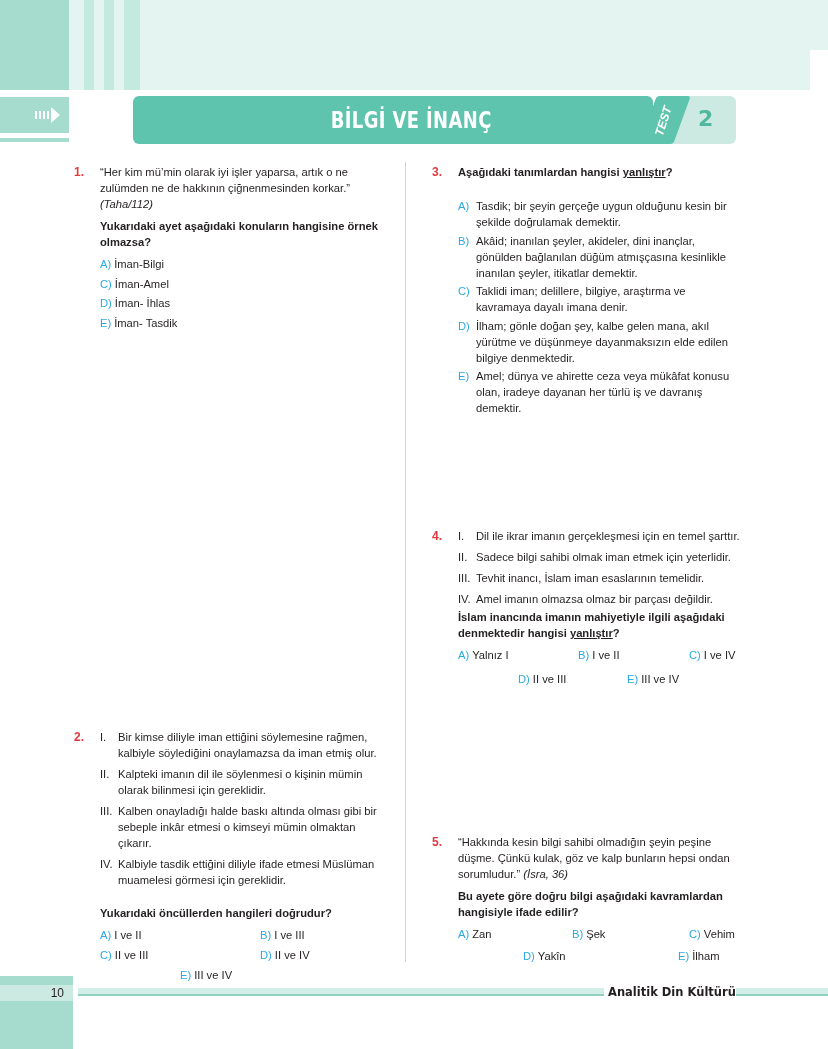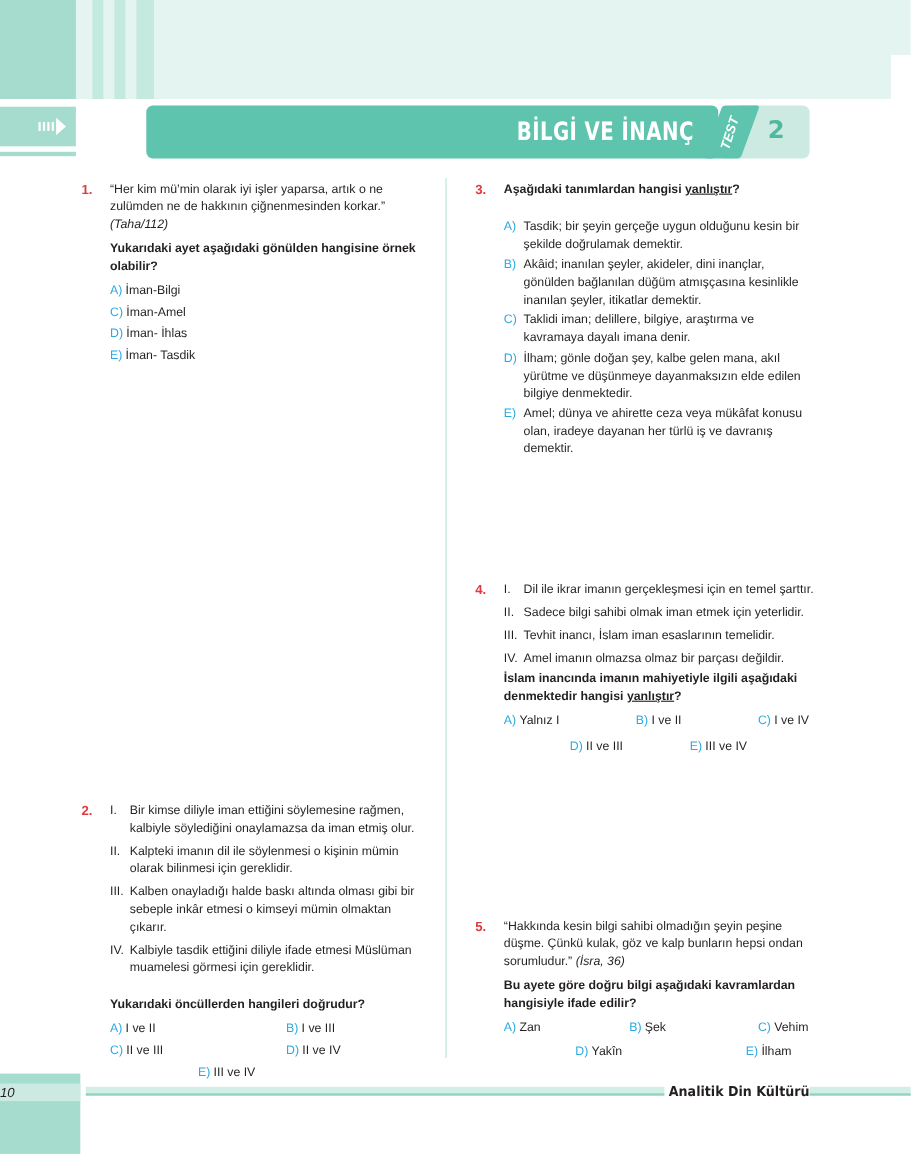--- a/index.html
+++ b/index.html
@@ -11,21 +11,21 @@
   .hdr-band-right { position: absolute; left: 810px; top: 0; width: 18px; height: 50px; background: #e4f5f1; }
   .hdr-left-block { position: absolute; left: 0; top: 0; width: 69px; height: 90px; background: #a6dccd; }
   .hdr-stripe { position: absolute; top: 0; height: 90px; background: #c4e9df; }
   .hdr-arrow-bar { position: absolute; left: 0; top: 97px; width: 69px; height: 36px; background: #a6dccd; }
   .hdr-arrow-line { position: absolute; left: 0; top: 138px; width: 69px; height: 4px; background: #a6dccd; }
   .hdr-arrow { position: absolute; left: 35px; top: 107px; width: 30px; height: 16px; display: flex; align-items: center; }
   .hdr-arrow .tick { width: 2px; height: 8px; background: #ffffff; margin-right: 2px; }
   .hdr-arrow .head { width: 0; height: 0; border-top: 8px solid transparent; border-bottom: 8px solid transparent; border-left: 9px solid #ffffff; }
 
   .title-bar { position: absolute; left: 133px; top: 96px; width: 520px; height: 48px; background: #5ec4ad; border-radius: 6px;
-               display: flex; align-items: center; justify-content: flex-end; padding-left: 36px; }
+               display: flex; align-items: center; justify-content: center; padding-left: 36px; }
   .title-text { color: #ffffff; font-family: "DejaVu Sans", sans-serif; font-weight: bold; font-size: 23px; letter-spacing: 0.5px; transform: scaleX(0.78); }
 
   .test-badge { position: absolute; left: 636px; top: 96px; width: 100px; height: 48px; }
   .test-slant { position: absolute; left: 12px; top: 0; width: 34px; height: 48px; background: #5ec4ad; transform: skewX(-20deg); border-radius: 3px; }
   .test-label { position: absolute; left: 12px; top: 18px; color: #ffffff; font-weight: bold; font-style: italic; font-size: 12px; transform: rotate(-72deg); }
   .test-box { position: absolute; left: 34px; top: 0; width: 66px; height: 48px; background: #cdeae2; border-radius: 0 6px 6px 0; }
   .test-box-slant { position: absolute; left: 30px; top: 0; width: 16px; height: 48px; background: #cdeae2; transform: skewX(-20deg); }
   .test-num { position: absolute; left: 62px; top: 10px; color: #4fb89f; font-weight: bold; font-size: 22px; font-family: "DejaVu Sans", sans-serif; }
 
   
@@ -46,21 +46,21 @@
 
   .roman { display: flex; margin-bottom: 5px; }
   .rnum { flex: 0 0 18px; width: 18px; }
 
   .grid-opts { position: relative; height: 52px; margin-top: 6px; }
   .go { position: absolute; white-space: nowrap; }
 
   
   .ftr-block { position: absolute; left: 0; top: 976px; width: 73px; height: 73px; background: #a6dccd; }
   .ftr-pagebar { position: absolute; left: 0; top: 985px; width: 73px; height: 16px; background: #cdeae2; }
-  .ftr-page { position: absolute; left: 0; top: 985px; width: 64px; font-size: 12px; line-height: 16px; color: #231f20; font-style: italic; }
+  .ftr-page { position: absolute; left: 0; top: 985px; width: 64px; text-align: right; font-size: 12px; line-height: 16px; color: #231f20; }
   .ftr-line { position: absolute; top: 988px; height: 8px; background: #d3eee7; border-bottom: 2px solid #8fd0bf; }
   .ftr-book { position: absolute; left: 608px; top: 984px; font-weight: bold; font-size: 12.5px; color: #231f20; font-family: "DejaVu Sans", sans-serif; transform: scaleX(0.92); transform-origin: left; }
 </style>
 </head>
 <body>
 
 <div class="hdr-band"></div>
 <div class="hdr-band-right"></div>
 <div class="hdr-left-block"></div>
 <div class="hdr-stripe" style="left:84px;width:10px;"></div>
@@ -91,21 +91,21 @@
 
 <div class="divider"></div>
 
 <div class="q" style="left:74px; top:164px; width:308px;">
   <span class="qnum">1.</span>
   <div class="qbody">
     <div class="qtext">
       <span>“Her kim mü’min olarak iyi işler yaparsa, artık o ne zulümden ne de hakkının çiğnenmesinden korkar.”</span>
       <i>(Taha/112)</i>
     </div>
-    <div class="qask">Yukarıdaki ayet aşağıdaki gönülden hangisine örnek olabilir?</div>
+    <div class="qask">Yukarıdaki ayet aşağıdaki konuların hangisine örnek olmazsa?</div>
     <div class="opts">
       <div class="opt"><span class="olet">A)</span><span>İman-Bilgi</span></div>
       <div class="opt"><span class="olet">C)</span><span>İman-Amel</span></div>
       <div class="opt"><span class="olet">D)</span><span>İman- İhlas</span></div>
       <div class="opt"><span class="olet">E)</span><span>İman- Tasdik</span></div>
     </div>
   </div>
 </div>
 
 <div class="q" style="left:74px; top:729px; width:308px;">

